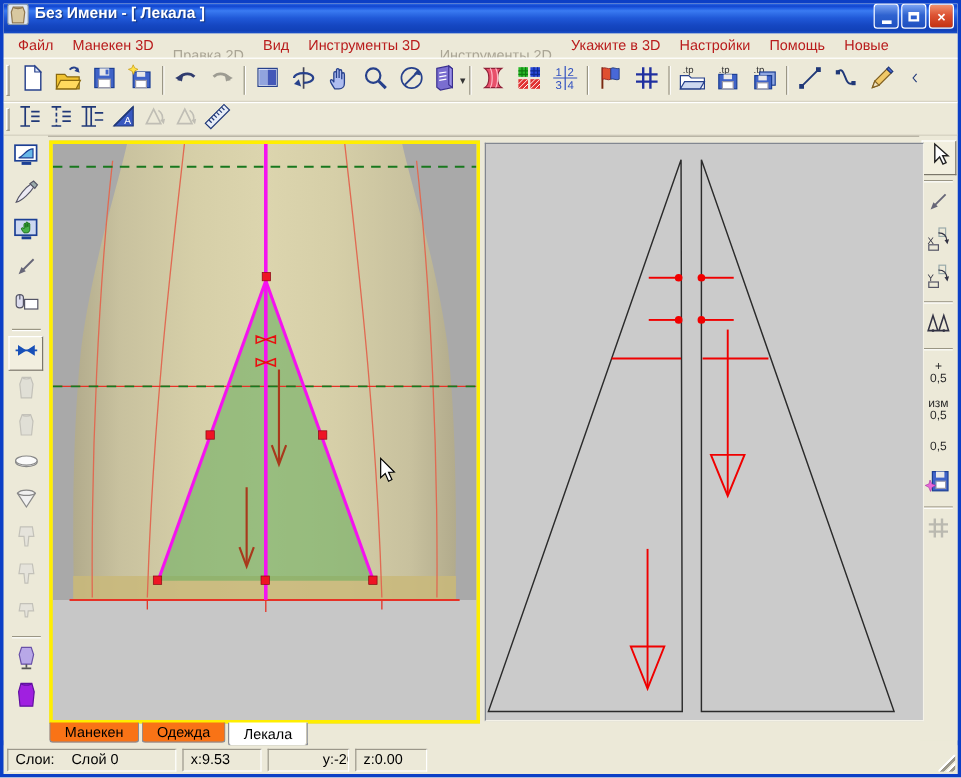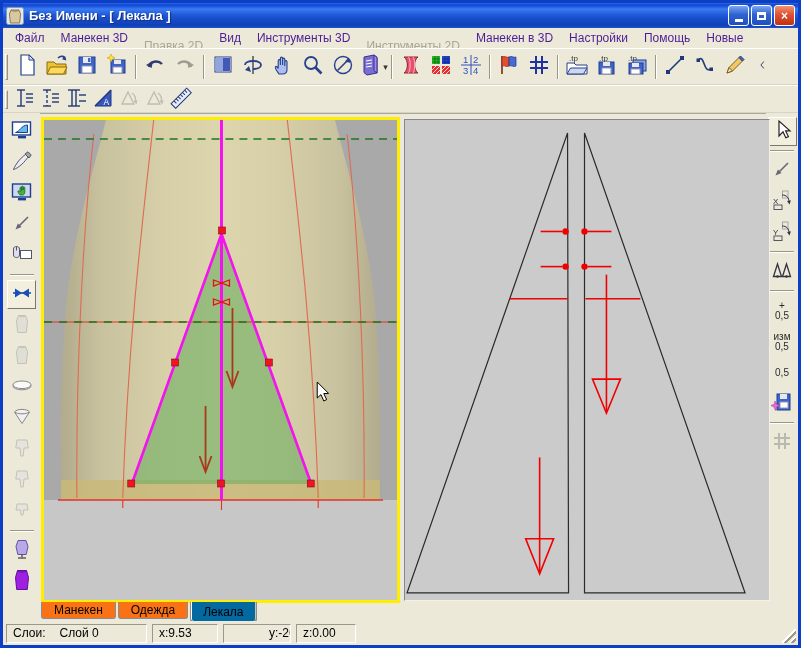--- a/index.html
+++ b/index.html
@@ -5,36 +5,36 @@
   * { margin:0; padding:0; box-sizing:border-box; }
   html,body { width:801px; height:648px; font-family:"Liberation Sans", sans-serif; }
   .window {
     position:relative; width:801px; height:648px;
     border:3px solid #0c3fc6; background:#ece9d8; overflow:hidden;
   }
   
   .titlebar {
     position:absolute; top:0; left:0; right:0; height:25px;
     background:linear-gradient(180deg,#2a6ae9 0%,#1144cf 8%,#1e58e0 14%,#3a7bf2 24%,#2059d8 48%,#1547c2 72%,#1141b8 90%,#1d53cc 100%);
-    display:flex; align-items:center; padding:0 3px; color:#fff;
+    display:flex; padding:0 3px; color:#fff;
   }
   .title-text { font-size:13px; font-weight:bold; margin-left:5px; text-shadow:1px 1px 1px #10307a; white-space:nowrap; }
   .win-btns { margin-left:auto; display:flex; gap:2px; }
   .win-btn {
     width:21px; height:21px; border:1px solid #fff; border-radius:3px;
     display:flex; align-items:center; justify-content:center;
     color:#fff; font-size:12px; font-weight:bold;
     background:linear-gradient(180deg,#7ba4f3,#2f63d0 45%,#1e4fc0);
   }
   .win-btn.close { background:linear-gradient(180deg,#f0926f,#dd5334 45%,#c23010); }
   .min-glyph { width:8px; height:3px; background:#fff; margin-top:9px; }
   .max-glyph { width:9px; height:8px; border:2px solid #fff; border-top-width:3px; }
   
   .menubar { position:absolute; top:25px; left:0; right:0; height:20px; display:flex; align-items:center; padding-left:4px; background:#ece9d8; font-size:12px; }
-  .menu-item { padding:2px 8px; color:#4c1d95; cursor:default; }
+  .menu-item { padding:2px 8px; color:#b91c1c; cursor:default; }
   .menu-item.disabled { color:#aaa595;margin-top:16px; }
   
   .tb { position:absolute; left:0; right:0; background:#ece9d8; display:flex; align-items:center; border-top:1px solid #fff; box-shadow:inset 0 -1px 0 #d8d4c4; }
   .tb1 { top:45px; height:37px; }
   .tb2 { top:82px; height:28px; }
   .grip { width:3px; height:70%; margin:0 4px 0 2px; background:#cfccbe; border-left:1px solid #fff; border-top:1px solid #fff; border-right:1px solid #989382; border-bottom:1px solid #989382; }
   .tb-btn { width:30px; height:30px; display:flex; align-items:center; justify-content:center; border:1px solid transparent; }
   .tb2 .tb-btn { width:26px; height:24px; }
   .tb-btn.disabled { filter:grayscale(1) opacity(.45); }
   .tb-sep { width:2px; height:24px; margin:0 3px; border-left:1px solid #9a9684; border-right:1px solid #fff; }
@@ -50,21 +50,21 @@
   .txt-icon { font-size:10px; line-height:10px; color:#2b2b2b; text-align:center; white-space:pre; }
   
   .main-divider { position:absolute; top:110px; left:0; right:0; height:1px; background:#aca899; }
   .panel-3d { position:absolute; left:38px; top:114px; width:359px; height:486px; border:3px solid #ffee00; background:#c7c7c7; }
   .panel-3d svg { display:block; width:100%; height:100%; }
   .panel-2d { position:absolute; left:401px; top:116px; width:366px; height:482px; border:1px solid #828790; border-right-color:#f4f2e8; border-bottom-color:#f4f2e8; background:#cbcbcb; }
   .panel-2d svg { display:block; width:100%; height:100%; }
   
   .tabs { position:absolute; left:38px; top:599px; height:22px; display:flex; align-items:flex-start; font-size:12px; }
   .tab { height:17px; padding:1px 12px 0 12px; background:#f97316; border:1px solid #898c95; border-top:none; border-radius:0 0 3px 3px; margin-right:2px; color:#000; }
-  .tab.active { height:20px; padding-top:3px; background:#0369a1; box-shadow:inset 1px 0 0 #fff, inset -1px 0 0 #c8c4b4; font-size:12px; }
+  .tab.active { height:20px; padding-top:3px; background:#ffffff; box-shadow:inset 1px 0 0 #fff, inset -1px 0 0 #c8c4b4; font-size:12px; }
   
   .statusbar { position:absolute; left:0; right:0; bottom:0; height:24px; background:#ece9d8; display:flex; align-items:center; padding:2px 2px 2px 3px; font-size:12px; gap:5px; }
   .cell { height:19px; border:1px solid; border-color:#9b978a #fff #fff #9b978a; display:flex; align-items:center; padding:0 6px; white-space:nowrap; overflow:hidden; }
   .cell.msg { width:437px; }
   .cell.layers { width:141px; gap:14px; }
   .cell.cx { width:66px; } .cell.cy { width:68px;padding-left:45px; } .cell.cz { width:60px; }
   .resize-grip { margin-left:auto; width:14px; height:14px; align-self:flex-end;
     background:linear-gradient(135deg, transparent 45%, #fff 45%, #fff 55%, #9b978a 55%, #9b978a 65%, transparent 65%, transparent 72%, #fff 72%, #fff 82%, #9b978a 82%, #9b978a 92%, transparent 92%); }
 </style>
 </head>
@@ -92,21 +92,21 @@
     </div>
   </div>
 
   <div class="menubar" id="menubar">
       <span class="menu-item">Файл</span>
       <span class="menu-item">Манекен 3D</span>
       <span class="menu-item disabled">Правка 2D</span>
       <span class="menu-item">Вид</span>
       <span class="menu-item">Инструменты 3D</span>
       <span class="menu-item disabled">Инструменты 2D</span>
-      <span class="menu-item">Манекен в 3D</span>
+      <span class="menu-item">Укажите в 3D</span>
       <span class="menu-item">Настройки</span>
       <span class="menu-item">Помощь</span>
       <span class="menu-item">Новые</span>
     </div>
 
   <div class="tb tb1" id="toolbar-main">
       <div class="grip"></div>
       <div class="tb-btn">
         <span><svg width="24" height="24" viewBox="0 0 24 24">
             <path d="M6 2h8l5 5v15H6z" fill="#fff" stroke="#27418c" stroke-width="1.2"></path>

